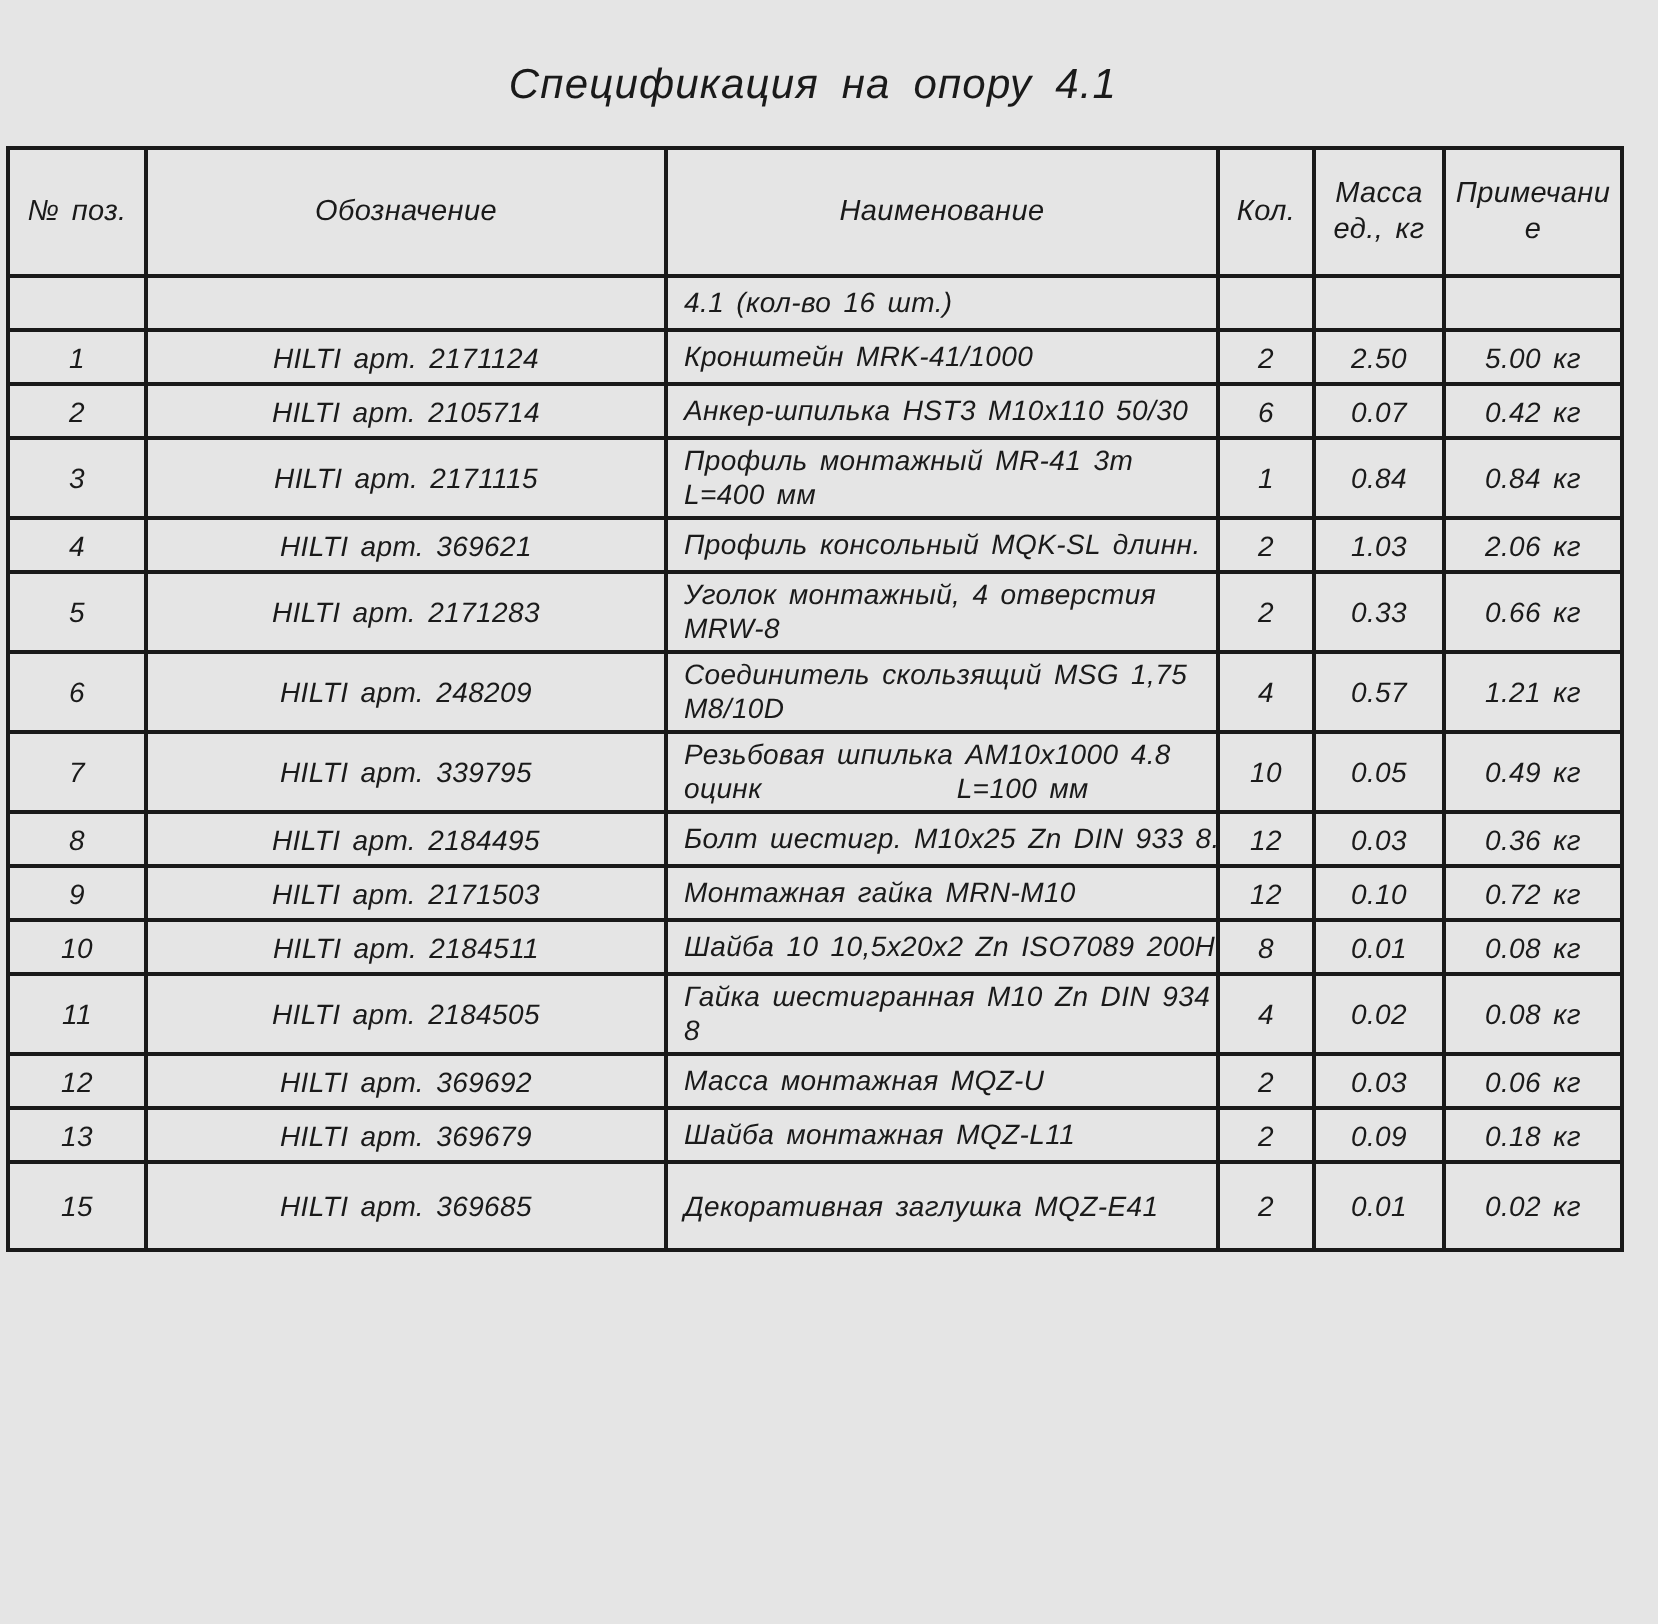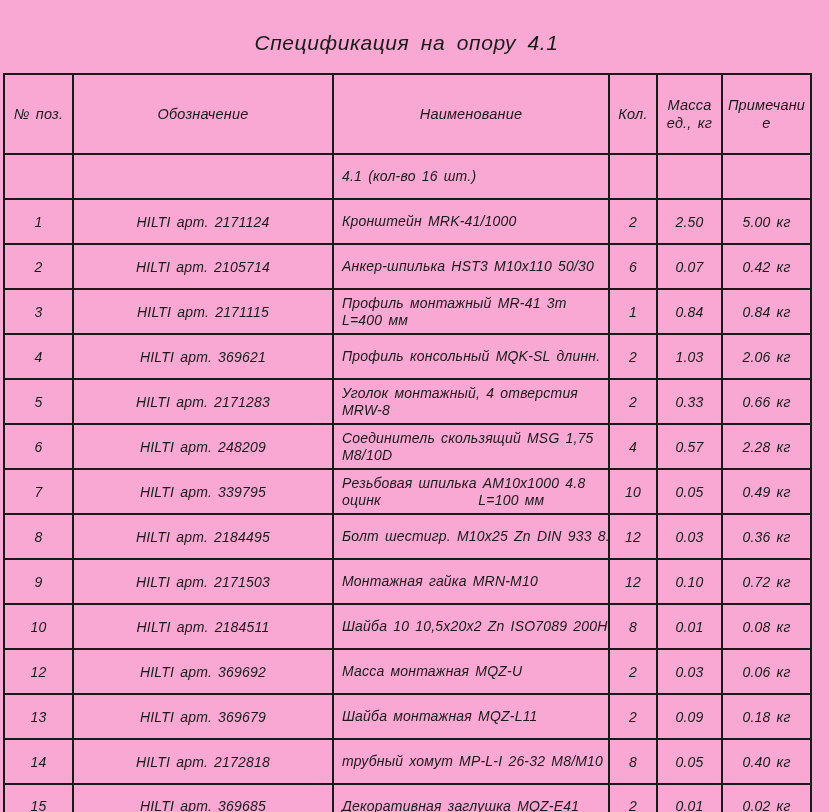--- a/index.html
+++ b/index.html
@@ -12,21 +12,21 @@
     height: 812px;
     font-family: "Liberation Sans", sans-serif;
     font-style: italic;
     color: #1a1a1a;
     overflow: hidden;
   }
   .page {
     position: relative;
     width: 829px;
     height: 812px;
-    background: #f9a8d4;
+    background: #e5e5e5;
   }
   .title {
     position: absolute;
     left: 3px;
     top: 31px;
     width: 807px;
     text-align: center;
     font-size: 21px;
     letter-spacing: 0.6px;
     word-spacing: 5px;
@@ -44,28 +44,28 @@
     border: 2px solid #1a1a1a;
     font-weight: 400;
     font-style: italic;
     font-size: 14px;
     letter-spacing: 0.2px;
     word-spacing: 2px;
     padding: 2px 4px;
     vertical-align: middle;
     overflow: hidden;
   }
-  thead tr { height: 80px; }
+  thead tr { height: 64px; }
   th {
     text-align: center;
     white-space: pre-line;
     font-size: 14.5px;
     line-height: 18px;
   }
-  tbody tr { height: 45px; }
+  tbody tr { height: 27px; }
   tbody tr:last-child { height: 44px; }
   td.c-pos, td.c-desig, td.c-qty, td.c-mass, td.c-note { text-align: center; }
   td.c-name {
     text-align: left;
     padding-left: 8px;
     white-space: pre;
     line-height: 17px;
   }
 </style>
 </head>
@@ -147,21 +147,21 @@
     <td class="c-mass">0.33</td>
     <td class="c-note">0.66 кг</td>
   </tr>
         <tr>
     <td class="c-pos">6</td>
     <td class="c-desig">HILTI арт. 248209</td>
     <td class="c-name">Соединитель скользящий MSG 1,75
 M8/10D</td>
     <td class="c-qty">4</td>
     <td class="c-mass">0.57</td>
-    <td class="c-note">2.28 кг</td>
+    <td class="c-note">1.21 кг</td>
   </tr>
         <tr>
     <td class="c-pos">7</td>
     <td class="c-desig">HILTI арт. 339795</td>
     <td class="c-name">Резьбовая шпилька AM10x1000 4.8
 оцинк                L=100 мм</td>
     <td class="c-qty">10</td>
     <td class="c-mass">0.05</td>
     <td class="c-note">0.49 кг</td>
   </tr>
@@ -183,44 +183,45 @@
   </tr>
         <tr>
     <td class="c-pos">10</td>
     <td class="c-desig">HILTI арт. 2184511</td>
     <td class="c-name">Шайба 10 10,5x20x2 Zn ISO7089 200HV</td>
     <td class="c-qty">8</td>
     <td class="c-mass">0.01</td>
     <td class="c-note">0.08 кг</td>
   </tr>
         <tr>
+    <td class="c-pos">11</td>
+    <td class="c-desig">HILTI арт. 2184505</td>
+    <td class="c-name">Гайка шестигранная M10 Zn DIN 934
+8</td>
+    <td class="c-qty">4</td>
+    <td class="c-mass">0.02</td>
+    <td class="c-note">0.08 кг</td>
+  </tr>
+        <tr>
     <td class="c-pos">12</td>
     <td class="c-desig">HILTI арт. 369692</td>
     <td class="c-name">Масса монтажная MQZ-U</td>
     <td class="c-qty">2</td>
     <td class="c-mass">0.03</td>
     <td class="c-note">0.06 кг</td>
   </tr>
         <tr>
     <td class="c-pos">13</td>
     <td class="c-desig">HILTI арт. 369679</td>
     <td class="c-name">Шайба монтажная MQZ-L11</td>
     <td class="c-qty">2</td>
     <td class="c-mass">0.09</td>
     <td class="c-note">0.18 кг</td>
   </tr>
         <tr>
-    <td class="c-pos">14</td>
-    <td class="c-desig">HILTI арт. 2172818</td>
-    <td class="c-name">трубный хомут MP-L-I 26-32 M8/M10</td>
-    <td class="c-qty">8</td>
-    <td class="c-mass">0.05</td>
-    <td class="c-note">0.40 кг</td>
-  </tr>
-        <tr>
     <td class="c-pos">15</td>
     <td class="c-desig">HILTI арт. 369685</td>
     <td class="c-name">Декоративная заглушка MQZ-E41</td>
     <td class="c-qty">2</td>
     <td class="c-mass">0.01</td>
     <td class="c-note">0.02 кг</td>
   </tr>
       </tbody>
   </table>
 

